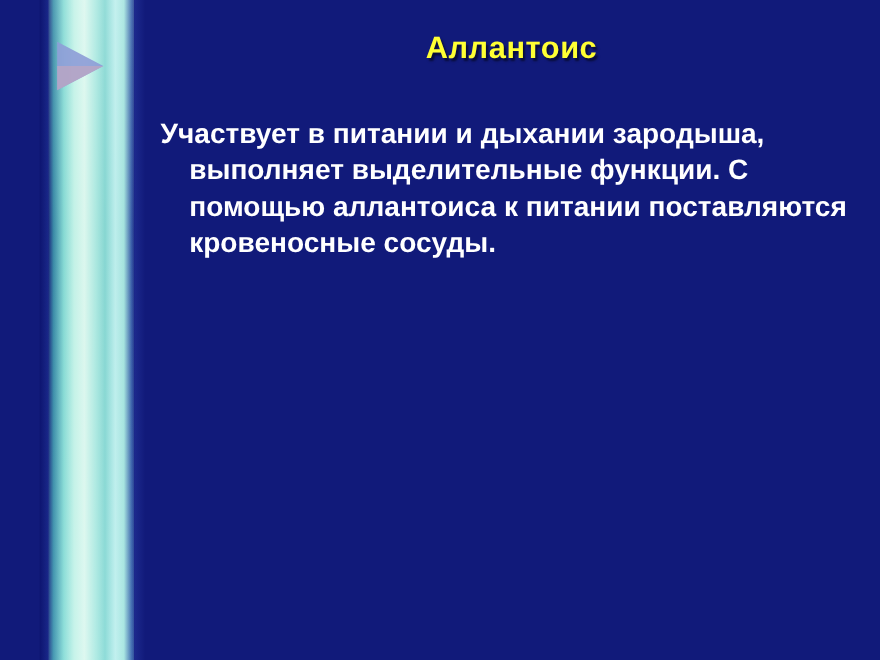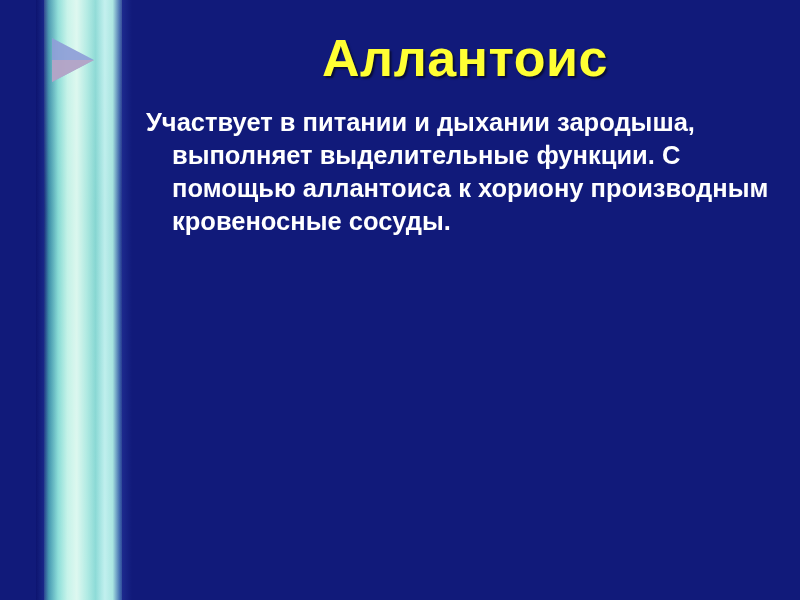--- a/index.html
+++ b/index.html
@@ -96,21 +96,21 @@
   }
 
   
   .title {
     position: absolute;
     left: 150px;
     top: 28px;
     width: 630px;
     text-align: center;
     color: #ffff33;
-    font-size: 52px;
+    font-size: 28px;
     font-weight: bold;
     letter-spacing: 0.5px;
     text-shadow: 2px 2px 2px rgba(0,0,0,0.55);
   }
 
   
   .body-block {
     position: absolute;
     left: 146px;
     top: 100px;
@@ -138,16 +138,16 @@
   <div class="left-band"></div>
   <div class="left-band-inner"></div>
   <div class="band-edge-right"></div>
 
   <div class="arrow-deco"></div>
   <div class="arrow-deco2"></div>
 
   <div class="title">Аллантоис</div>
 
   <div class="body-block">
-    <p class="para para-2">Участвует в питании и дыхании зародыша, выполняет выделительные функции. С помощью аллантоиса к хориону производным кровеносные сосуды.</p>
+    <p class="para para-2">Участвует в питании и дыхании зародыша, выполняет выделительные функции. С помощью аллантоиса к питании поставляются кровеносные сосуды.</p>
   </div>
 
 </div>
 
 </body></html>

